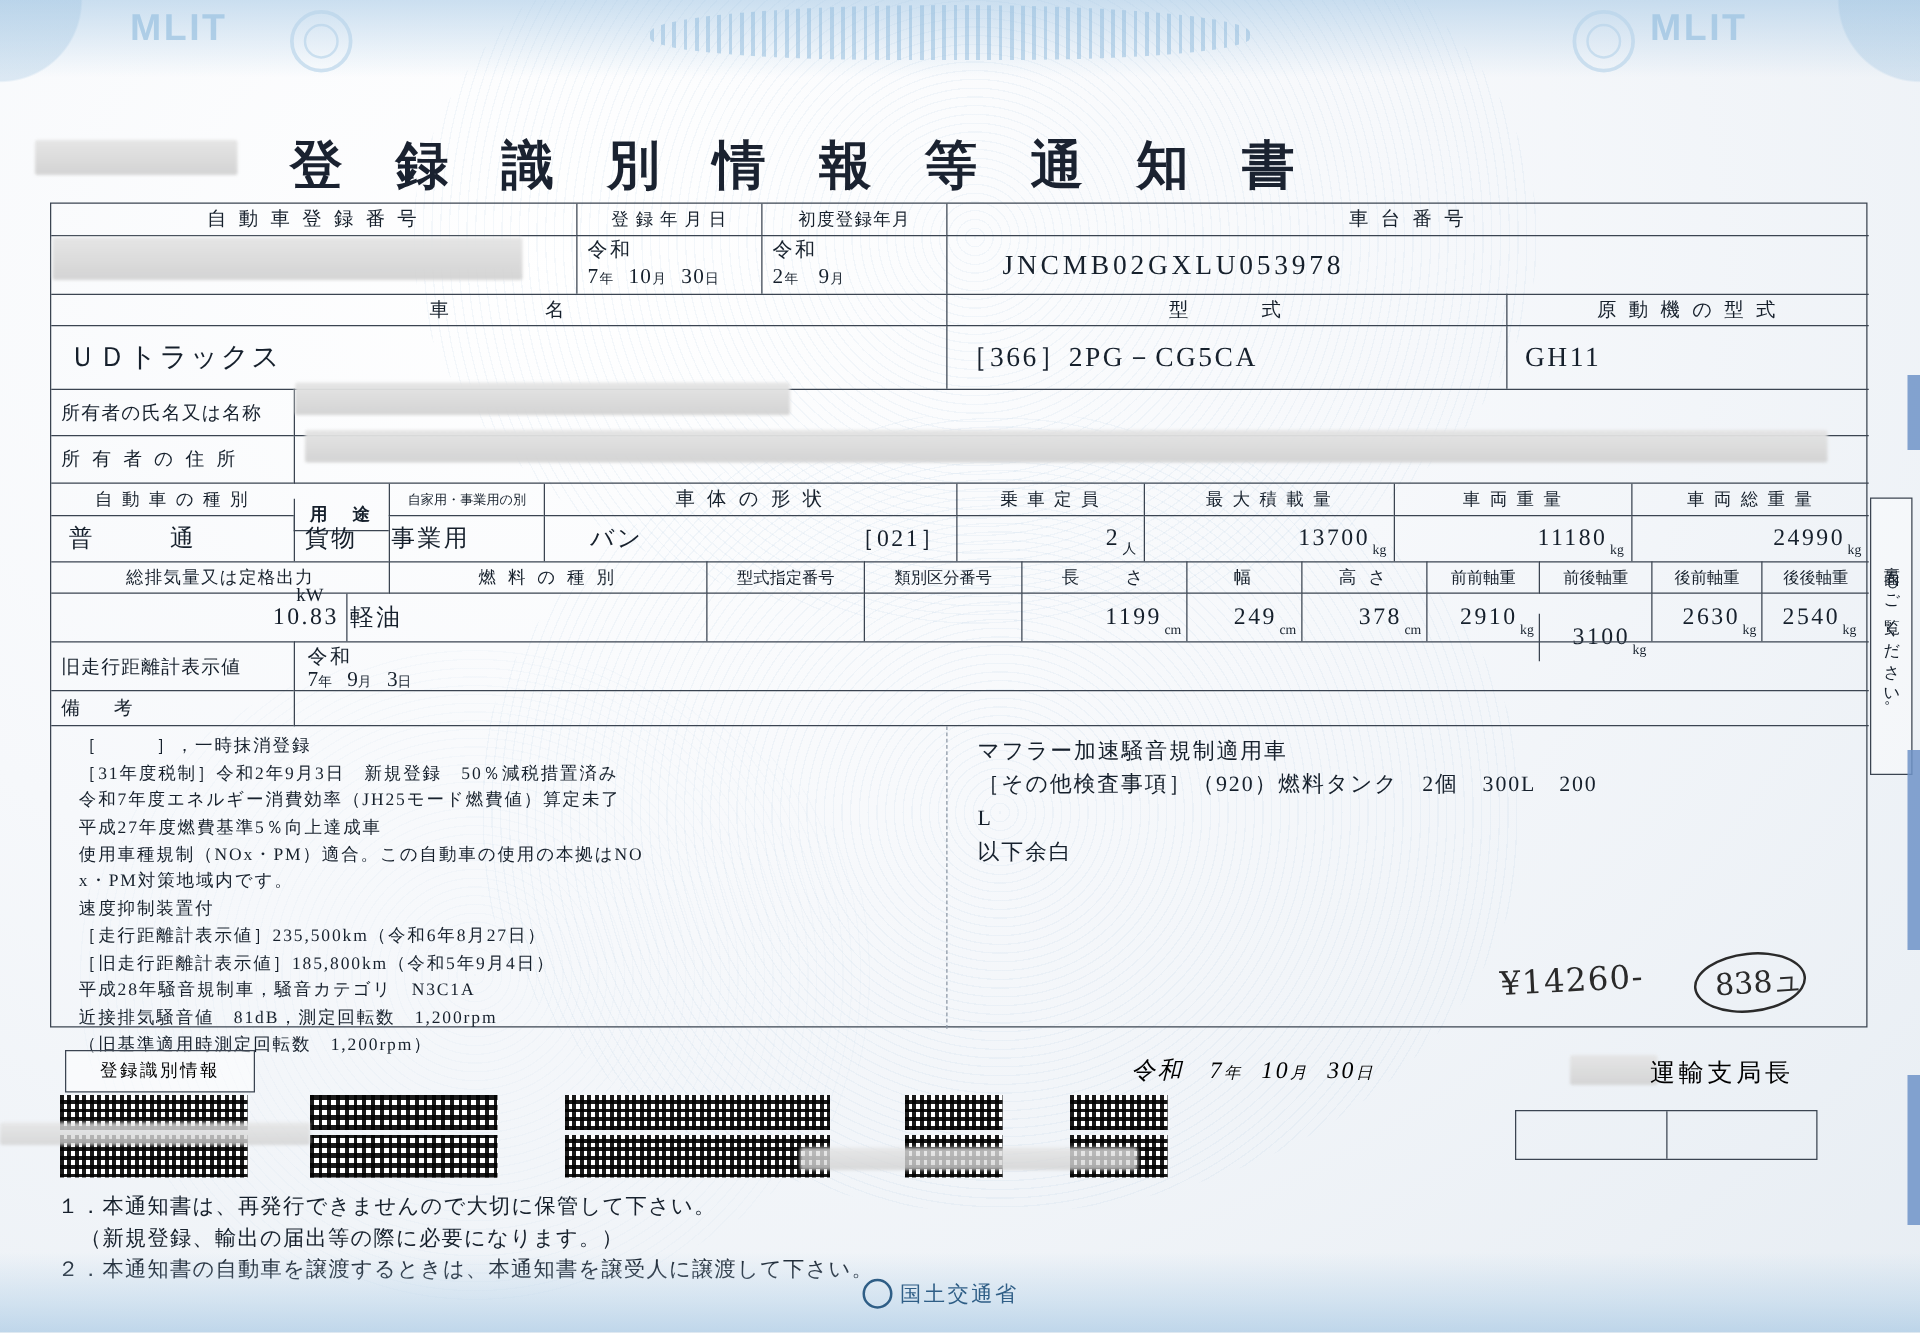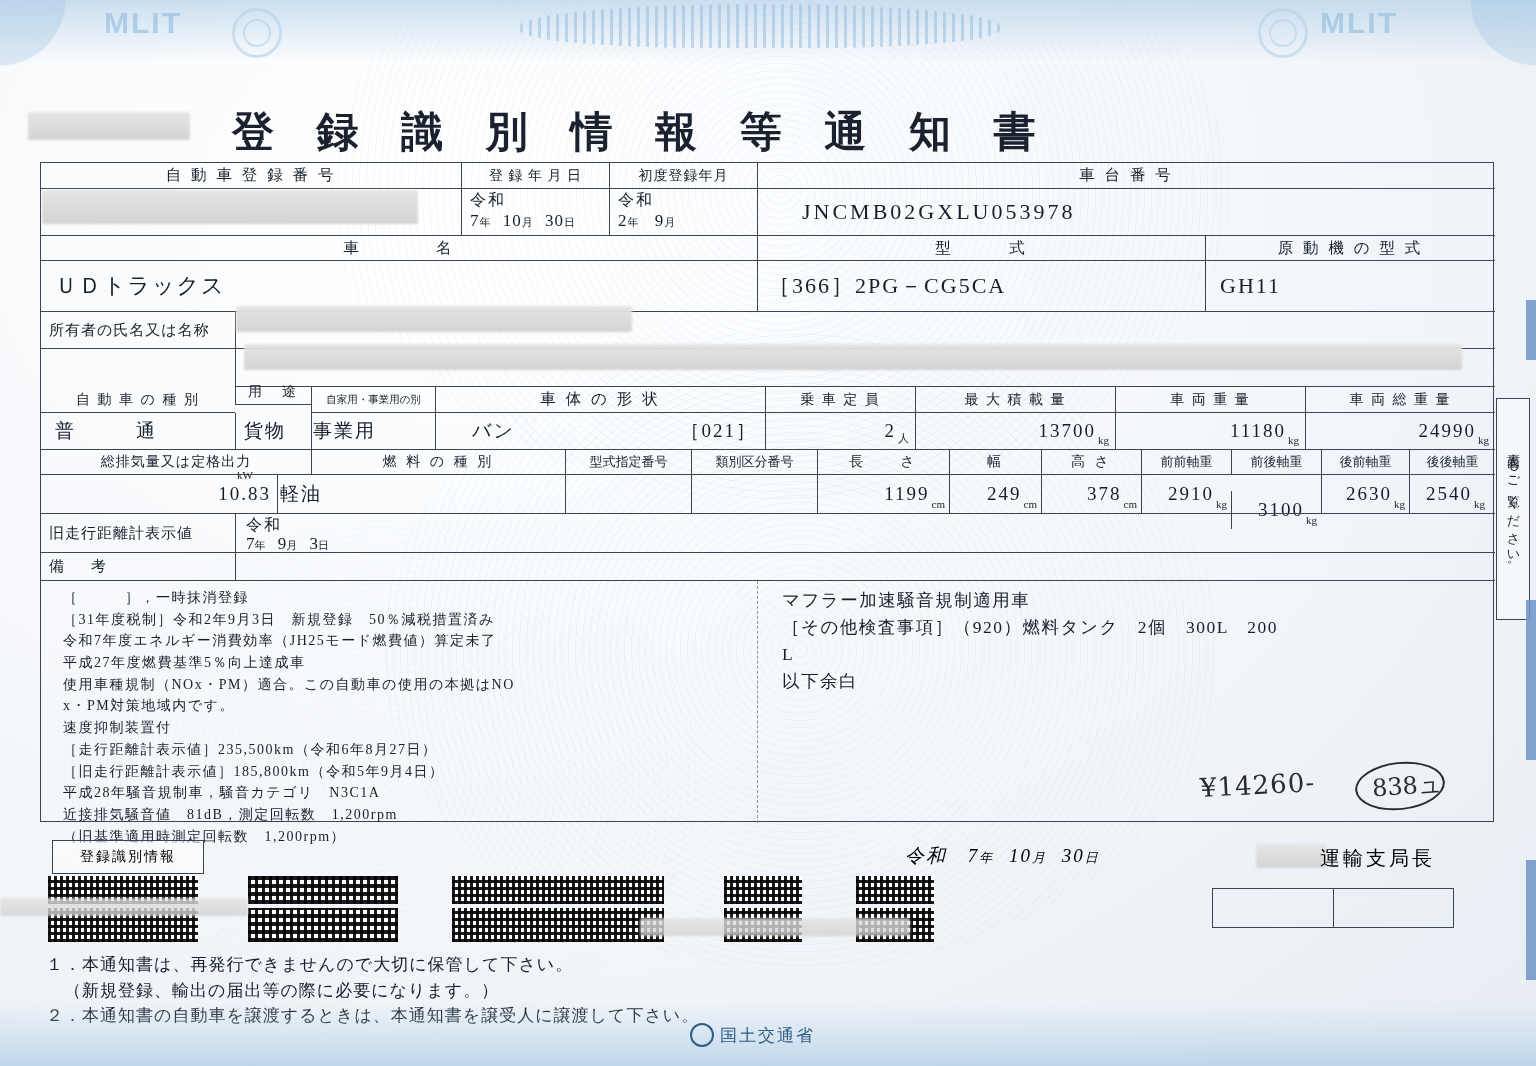--- a/index.html
+++ b/index.html
@@ -174,24 +174,25 @@
     <div class="cell hdr bt bb bl" style="left:716px;top:72px;width:448px;height:26px;">型　　　式</div>
     <div class="cell hdr bt bb bl" style="left:1164px;top:72px;width:290px;height:26px;">原 動 機 の 型 式</div>
 
     <div class="cell val" style="left:0;top:98px;width:716px;height:50px;padding-left:14px;font-size:22px;">ＵＤトラックス</div>
     <div class="cell val bl" style="left:716px;top:98px;width:448px;height:50px;padding-left:10px;font-size:22px;">［366］2PG－CG5CA</div>
     <div class="cell val bl" style="left:1164px;top:98px;width:290px;height:50px;padding-left:14px;font-size:22px;">GH11</div>
 
     <div class="cell lbl-left bt bb" style="left:0;top:148px;width:194px;height:38px;letter-spacing:1px;">所有者の氏名又は名称</div>
     <div class="cell val bt bb bl" style="left:194px;top:148px;width:1260px;height:38px;padding-left:14px;"></div>
 
+    <div class="cell lbl-left bb" style="left:0;top:186px;width:194px;height:38px;letter-spacing:3px;">所 有 者 の 住 所</div>
     <div class="cell val bb bl" style="left:194px;top:186px;width:1260px;height:38px;padding-left:14px;"></div>
 
     <div class="cell hdr bb" style="left:0;top:224px;width:194px;height:26px;font-size:14px;letter-spacing:2px;">自 動 車 の 種 別</div>
-    <div class="cell hdr bb bl" style="left:194px;top:216px;width:76px;height:26px;font-size:14px;">用　途</div>
+    <div class="cell hdr bb bl" style="left:194px;top:236px;width:76px;height:26px;font-size:14px;font-weight:bold;">用　途</div>
     <div class="cell hdr bb bl xs" style="left:270px;top:224px;width:124px;height:26px;">自家用・事業用の別</div>
     <div class="cell hdr bb bl" style="left:394px;top:224px;width:330px;height:26px;">車 体 の 形 状</div>
     <div class="cell hdr bb bl" style="left:724px;top:224px;width:150px;height:26px;font-size:14px;letter-spacing:2px;">乗 車 定 員</div>
     <div class="cell hdr bb bl" style="left:874px;top:224px;width:200px;height:26px;font-size:14px;letter-spacing:2px;">最 大 積 載 量</div>
     <div class="cell hdr bb bl" style="left:1074px;top:224px;width:190px;height:26px;font-size:14px;letter-spacing:2px;">車 両 重 量</div>
     <div class="cell hdr bb bl" style="left:1264px;top:224px;width:190px;height:26px;font-size:14px;letter-spacing:2px;">車 両 総 重 量</div>
 
     <div class="cell val" style="left:0;top:250px;width:194px;height:36px;padding-left:14px;letter-spacing:8px;">普　　通</div>
     <div class="cell val bl" style="left:194px;top:250px;width:76px;height:36px;padding-left:8px;">貨物</div>
     <div class="cell val bl" style="left:270px;top:250px;width:124px;height:36px;padding-left:1px;">事業用</div>
@@ -222,21 +223,21 @@
     <div class="cell hdr bt bb bl" style="left:908px;top:286px;width:92px;height:26px;font-size:14px;">幅</div>
     <div class="cell hdr bt bb bl" style="left:1000px;top:286px;width:100px;height:26px;font-size:14px;letter-spacing:3px;">高 さ</div>
     <div class="cell hdr bt bb bl" style="left:1100px;top:286px;width:90px;height:26px;font-size:13px;letter-spacing:0;">前前軸重</div>
     <div class="cell hdr bt bb bl" style="left:1190px;top:286px;width:90px;height:26px;font-size:13px;letter-spacing:0;">前後軸重</div>
     <div class="cell hdr bt bb bl" style="left:1280px;top:286px;width:88px;height:26px;font-size:13px;letter-spacing:0;">後前軸重</div>
     <div class="cell hdr bt bb bl" style="left:1368px;top:286px;width:86px;height:26px;font-size:13px;letter-spacing:0;">後後軸重</div>
 
     <div class="cell val r" style="left:0;top:312px;width:232px;height:38px;padding-right:2px;">
       <span>10.83</span>
     </div>
-    <div class="cell" style="left:196px;top:306px;width:40px;height:20px;font-size:11px;color:#16202c;">kW</div>
+    <div class="cell" style="left:196px;top:306px;width:40px;height:20px;font-size:15px;color:#16202c;">kW</div>
     <div class="cell val bl" style="left:236px;top:312px;width:288px;height:38px;padding-left:2px;">軽油</div>
     <div class="cell val bl" style="left:524px;top:312px;width:126px;height:38px;"></div>
     <div class="cell val bl" style="left:650px;top:312px;width:126px;height:38px;"></div>
     <div class="cell val r bl" style="left:776px;top:312px;width:132px;height:38px;padding-right:4px;">
       <span>1199</span>
         <span class="unit">cm</span>
     </div>
     <div class="cell val r bl" style="left:908px;top:312px;width:92px;height:38px;padding-right:4px;">
       <span>249</span>
         <span class="unit">cm</span>

